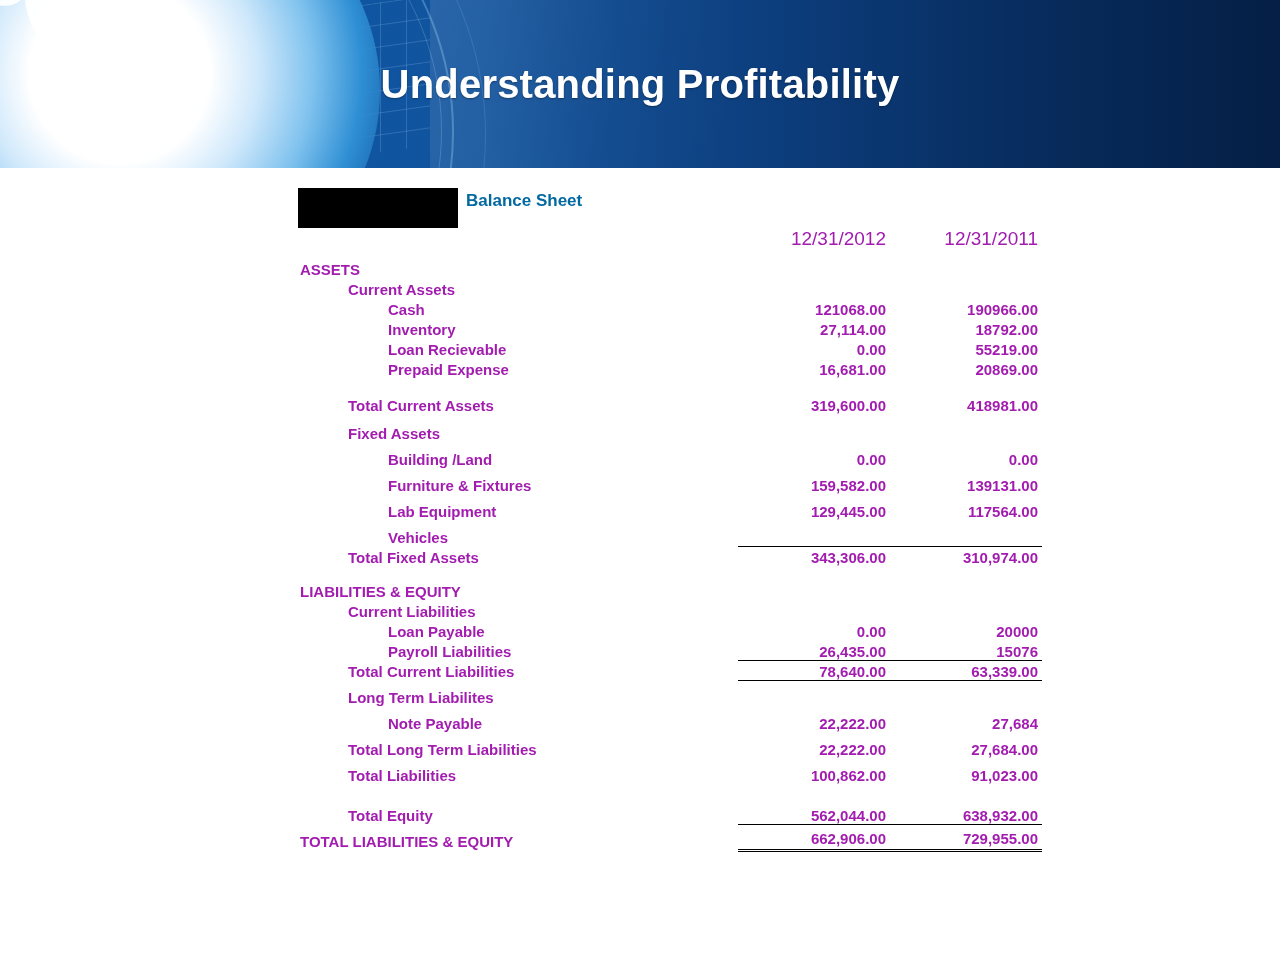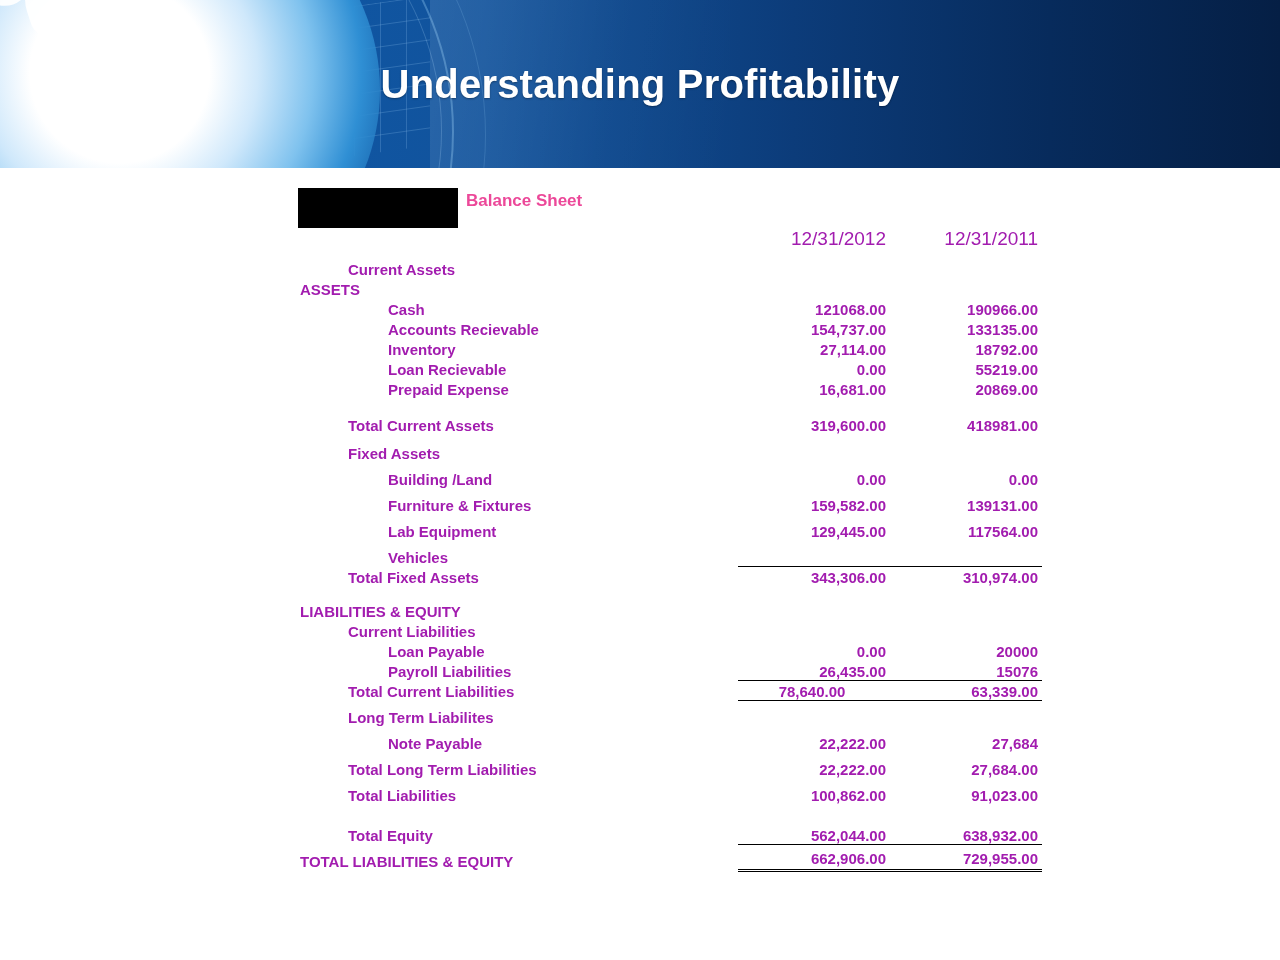--- a/index.html
+++ b/index.html
@@ -95,21 +95,21 @@
     width: 160px;
     height: 40px;
     background: #000000;
   }
   .sheet-title {
     position: absolute;
     left: 466px;
     top: 9px;
     font-size: 17px;
     font-weight: bold;
-    color: #ec4899;
+    color: #0369a1;
   }
 
   table.bs {
     border-collapse: collapse;
     margin-left: 300px;
     font-size: 15px;
     color: #a21caf;
   }
   table.bs td {
     padding: 0;
@@ -162,40 +162,35 @@
 
   <table class="bs">
     <tbody>
       <tr class="date-head">
         <td class="col-label"></td>
         <td class="col-num">12/31/2012</td>
         <td class="col-num">12/31/2011</td>
       </tr>
 
     <tr class="r">
+          <td class="col-label indent0">ASSETS</td>
+          <td class="col-num num"></td>
+          <td class="col-num num"></td>
+        </tr>
+        <tr class="r">
           <td class="col-label indent1">Current Assets</td>
-          <td class="col-num num"></td>
-          <td class="col-num num"></td>
-        </tr>
-        <tr class="r">
-          <td class="col-label indent0">ASSETS</td>
           <td class="col-num num"></td>
           <td class="col-num num"></td>
         </tr>
         <tr class="r">
           <td class="col-label indent2">Cash</td>
           <td class="col-num num">121068.00</td>
           <td class="col-num num">190966.00</td>
         </tr>
         <tr class="r">
-          <td class="col-label indent2">Accounts Recievable</td>
-          <td class="col-num num">154,737.00</td>
-          <td class="col-num num">133135.00</td>
-        </tr>
-        <tr class="r">
           <td class="col-label indent2">Inventory</td>
           <td class="col-num num">27,114.00</td>
           <td class="col-num num">18792.00</td>
         </tr>
         <tr class="r">
           <td class="col-label indent2">Loan Recievable</td>
           <td class="col-num num">0.00</td>
           <td class="col-num num">55219.00</td>
         </tr>
         <tr class="r">
@@ -262,21 +257,21 @@
           <td class="col-num num">0.00</td>
           <td class="col-num num">20000</td>
         </tr>
         <tr class="r">
           <td class="col-label indent2">Payroll Liabilities</td>
           <td class="col-num num">26,435.00</td>
           <td class="col-num num">15076</td>
         </tr>
         <tr class="r">
           <td class="col-label indent1">Total Current Liabilities</td>
-          <td class="col-num num" style="border-top: 1.6px solid rgb(0, 0, 0); border-bottom: 1.6px solid rgb(0, 0, 0); text-align: center;">78,640.00</td>
+          <td class="col-num num" style="border-top: 1.6px solid rgb(0, 0, 0); border-bottom: 1.6px solid rgb(0, 0, 0);">78,640.00</td>
           <td class="col-num num" style="border-top: 1.6px solid rgb(0, 0, 0); border-bottom: 1.6px solid rgb(0, 0, 0); text-align: right;">63,339.00</td>
         </tr>
         <tr class="r r-tall">
           <td class="col-label indent1">Long Term Liabilites</td>
           <td class="col-num num"></td>
           <td class="col-num num"></td>
         </tr>
         <tr class="r r-tall">
           <td class="col-label indent2">Note Payable</td>
           <td class="col-num num">22,222.00</td>

